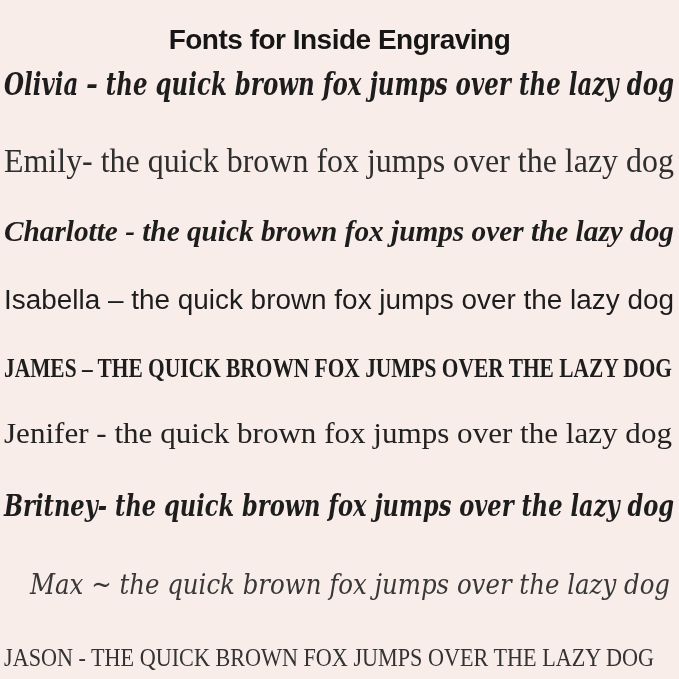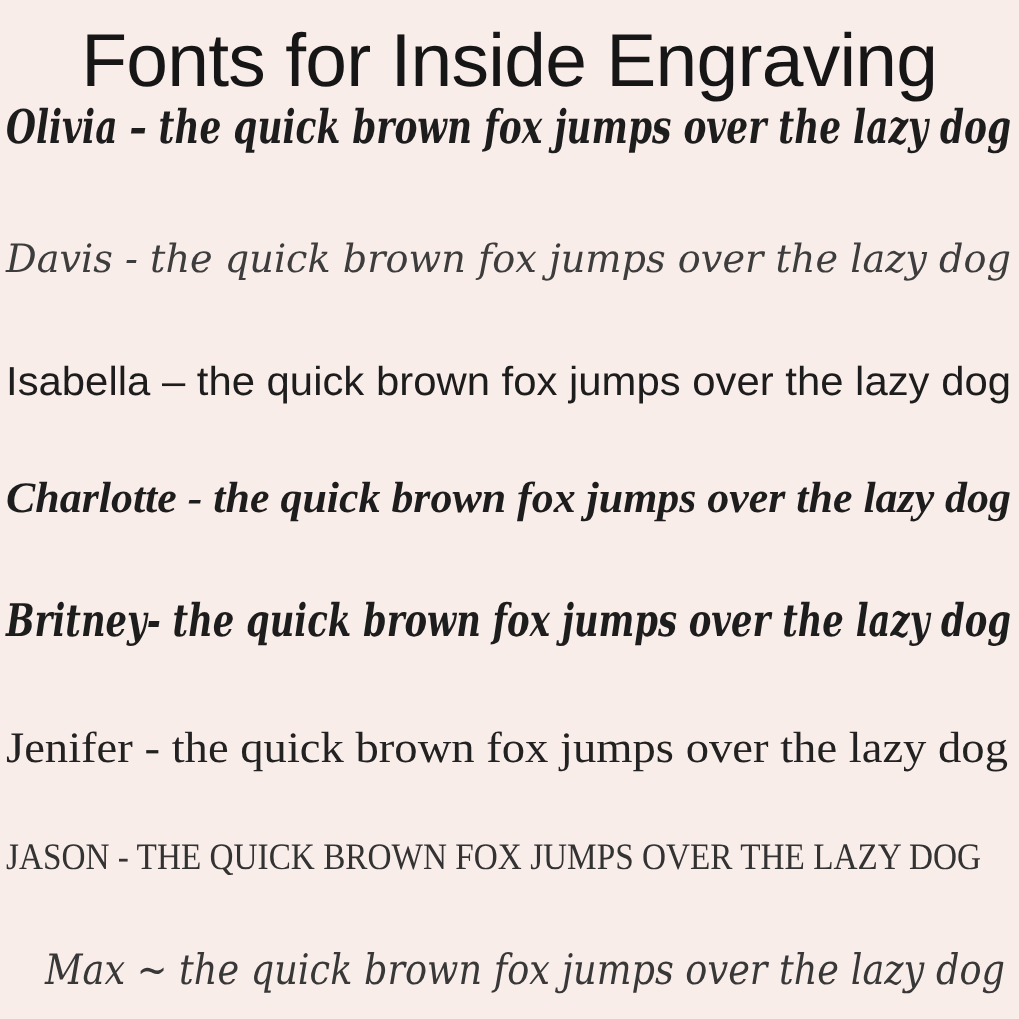--- a/index.html
+++ b/index.html
@@ -13,22 +13,22 @@
     display: flex; flex-direction: column;
     box-sizing: border-box;
   }
   #title-bar {
     height: 60px;
     display: flex; align-items: center; justify-content: center;
     flex: none;
   }
   #page-title {
     font-family: "Liberation Sans", sans-serif;
-    font-weight: 400;
-    font-size: 50px;
+    font-weight: 700;
+    font-size: 28px;
     letter-spacing: -0.5px;
     color: #161616;
     margin-top: 19px;
   }
   #rows {
     flex: 1;
     display: flex; flex-direction: column;
     justify-content: space-between;
     padding-bottom: 4px;
   }
@@ -60,60 +60,65 @@
   </div>
 
   <div id="rows">
 
     <div class="row">
       <svg width="679" height="50">
         <text class="f-olivia" x="4" y="35" textLength="670" lengthAdjust="spacingAndGlyphs">Olivia – the quick brown fox jumps over the lazy dog</text>
       </svg>
     </div>
 
+    <div class="row">
+      <svg width="679" height="46">
+        <text class="f-emily" x="4" y="36" textLength="670" lengthAdjust="spacingAndGlyphs">Emily- the quick brown fox jumps over the lazy dog</text>
+      </svg>
+    </div>
+
 
     <div class="row">
-      <svg width="679" height="56">
-        <text class="f-davis" x="4" y="37" textLength="670" lengthAdjust="spacingAndGlyphs">Davis - the quick brown fox jumps over the lazy dog</text>
+      <svg width="679" height="46">
+        <text class="f-charlotte" x="4" y="33" textLength="670" lengthAdjust="spacingAndGlyphs">Charlotte - the quick brown fox jumps over the lazy dog</text>
       </svg>
     </div>
 
     <div class="row">
       <svg width="679" height="41">
         <text class="f-isabella" x="4" y="30" textLength="670" lengthAdjust="spacingAndGlyphs">Isabella – the quick brown fox jumps over the lazy dog</text>
       </svg>
     </div>
 
-    <div class="row">
-      <svg width="679" height="46">
-        <text class="f-charlotte" x="4" y="33" textLength="670" lengthAdjust="spacingAndGlyphs">Charlotte - the quick brown fox jumps over the lazy dog</text>
-      </svg>
-    </div>
-
-
 
     <div class="row">
-      <svg width="679" height="55">
-        <text class="f-britney" x="4" y="36" textLength="670" lengthAdjust="spacingAndGlyphs">Britney- the quick brown fox jumps over the lazy dog</text>
+      <svg width="679" height="40">
+        <text class="f-james" x="4" y="31" textLength="668" lengthAdjust="spacingAndGlyphs">JAMES – THE QUICK BROWN FOX JUMPS OVER THE LAZY DOG</text>
       </svg>
     </div>
 
     <div class="row">
       <svg width="679" height="42">
         <text class="f-jenifer" x="4" y="31" textLength="668" lengthAdjust="spacingAndGlyphs">Jenifer - the quick brown fox jumps over the lazy dog</text>
       </svg>
     </div>
 
+    <div class="row">
+      <svg width="679" height="55">
+        <text class="f-britney" x="4" y="36" textLength="670" lengthAdjust="spacingAndGlyphs">Britney- the quick brown fox jumps over the lazy dog</text>
+      </svg>
+    </div>
+
+
+    <div class="row">
+      <svg width="679" height="53">
+        <text class="f-max" x="30" y="34" textLength="640" lengthAdjust="spacingAndGlyphs">Max ~ the quick brown fox jumps over the lazy dog</text>
+      </svg>
+    </div>
 
     <div class="row">
       <svg width="679" height="36">
         <text class="f-jason" x="4" y="27" textLength="650" lengthAdjust="spacingAndGlyphs">JASON - THE QUICK BROWN FOX JUMPS OVER THE LAZY DOG</text>
       </svg>
     </div>
 
-    <div class="row">
-      <svg width="679" height="53">
-        <text class="f-max" x="30" y="34" textLength="640" lengthAdjust="spacingAndGlyphs">Max ~ the quick brown fox jumps over the lazy dog</text>
-      </svg>
-    </div>
-
   </div>
 </div>
 
 </body></html>

